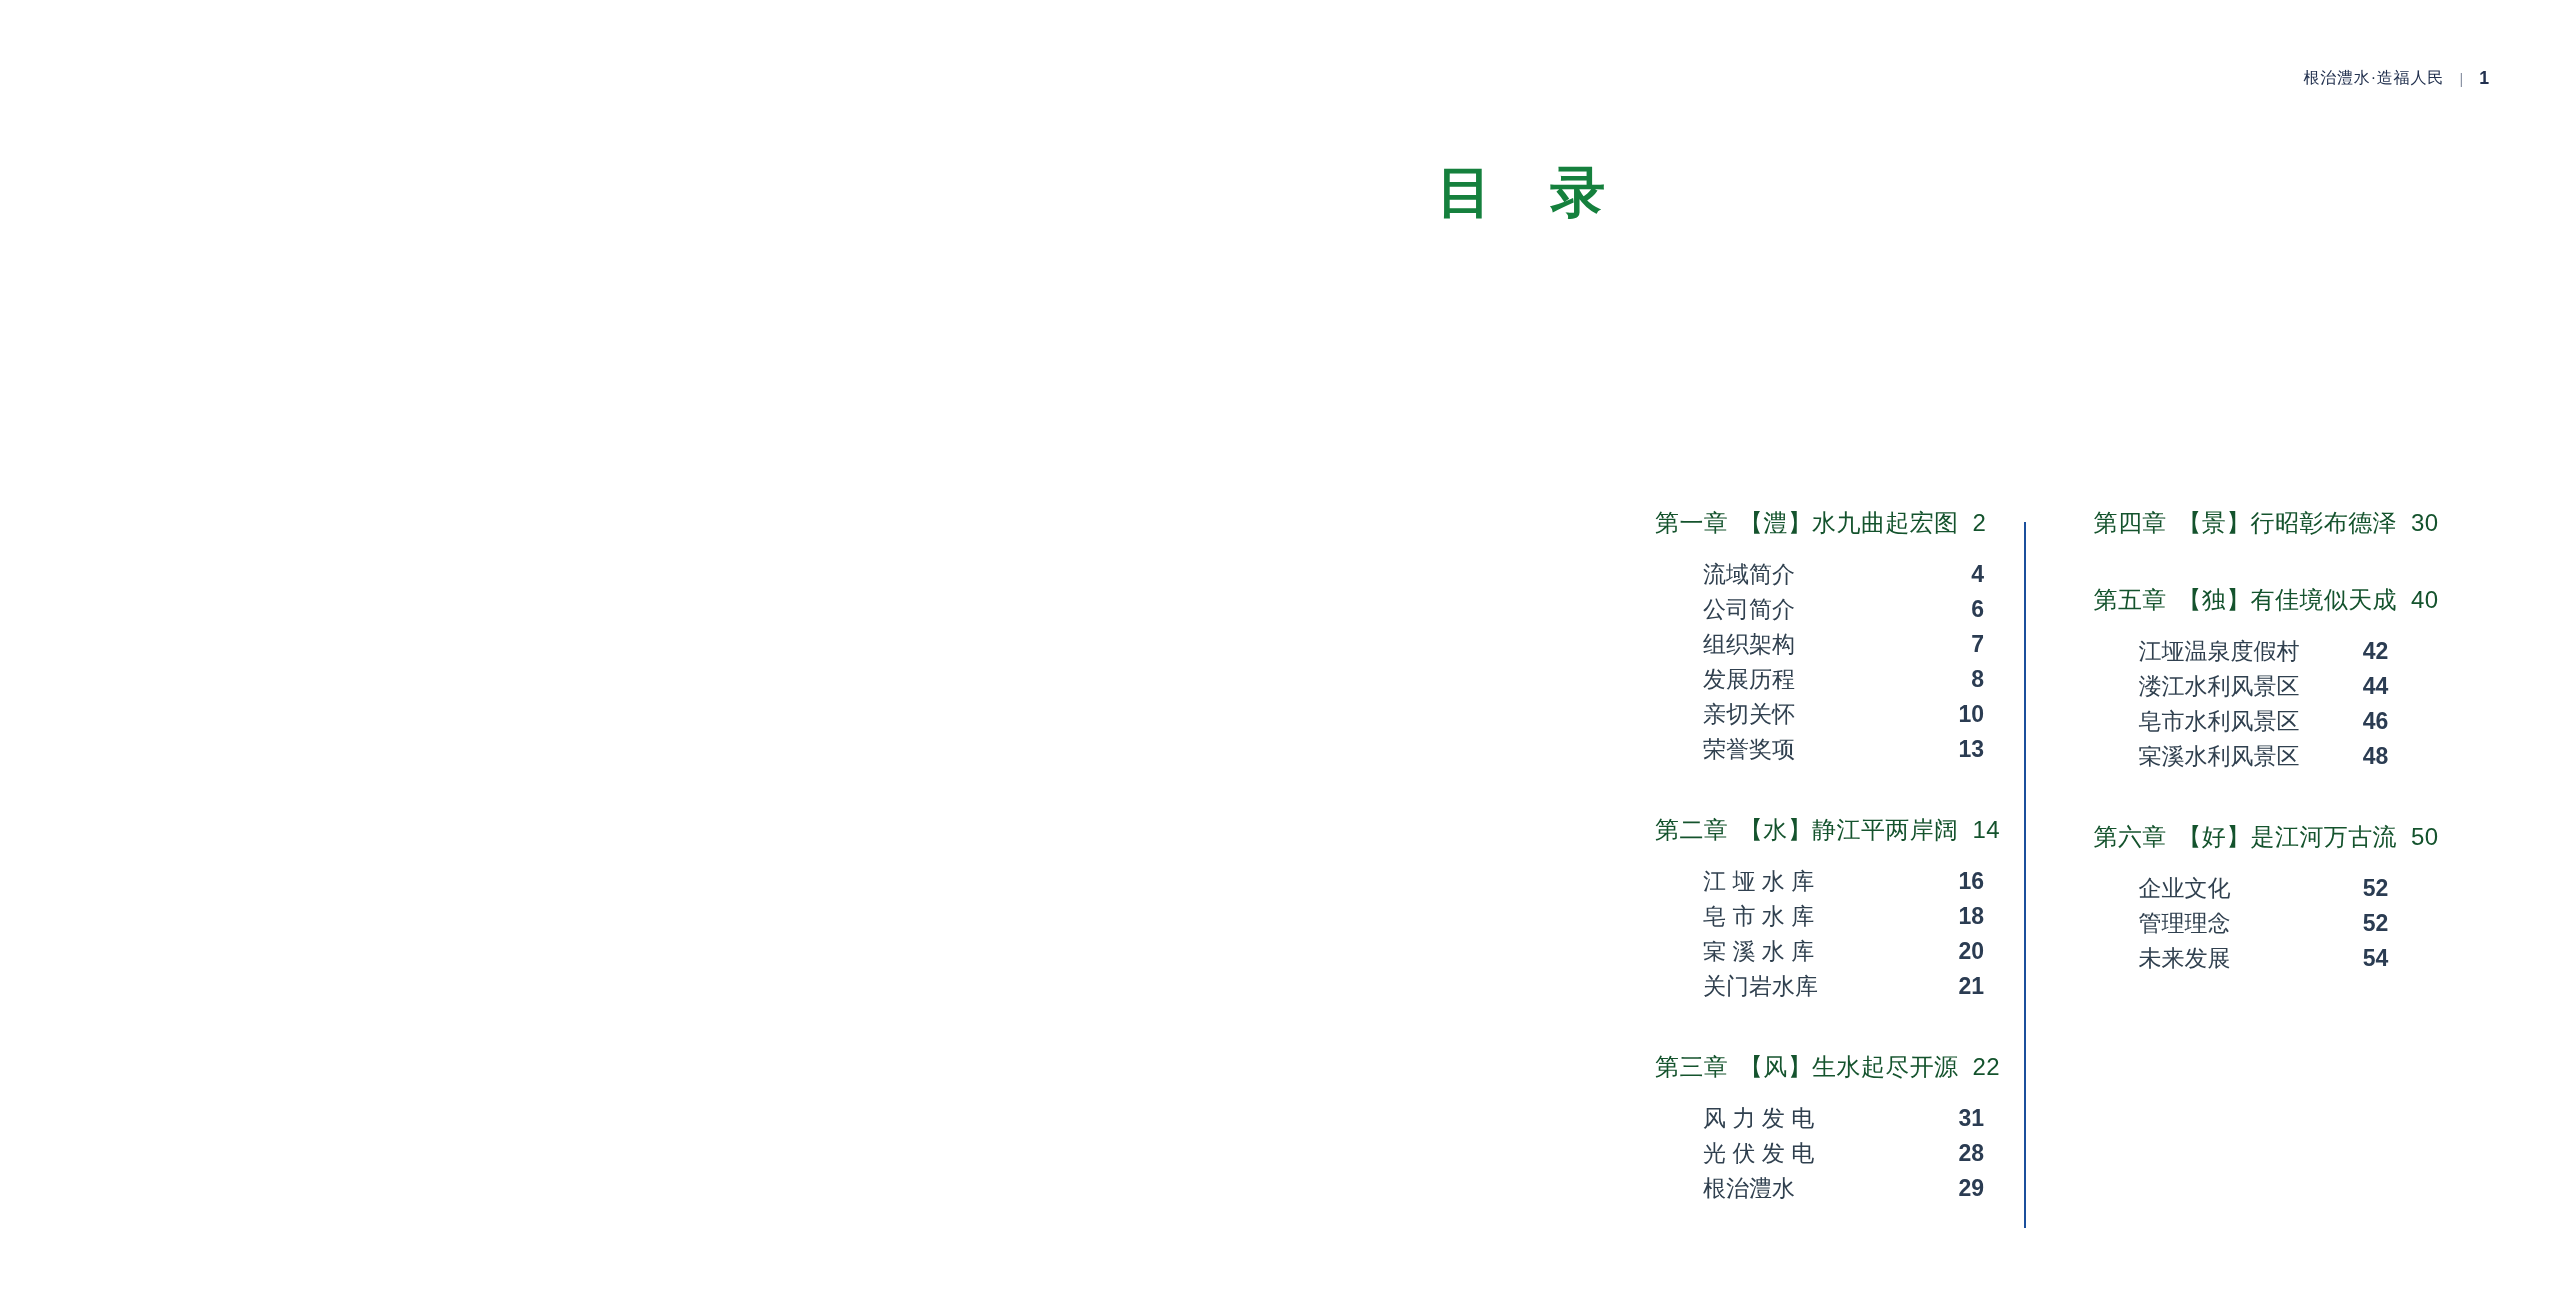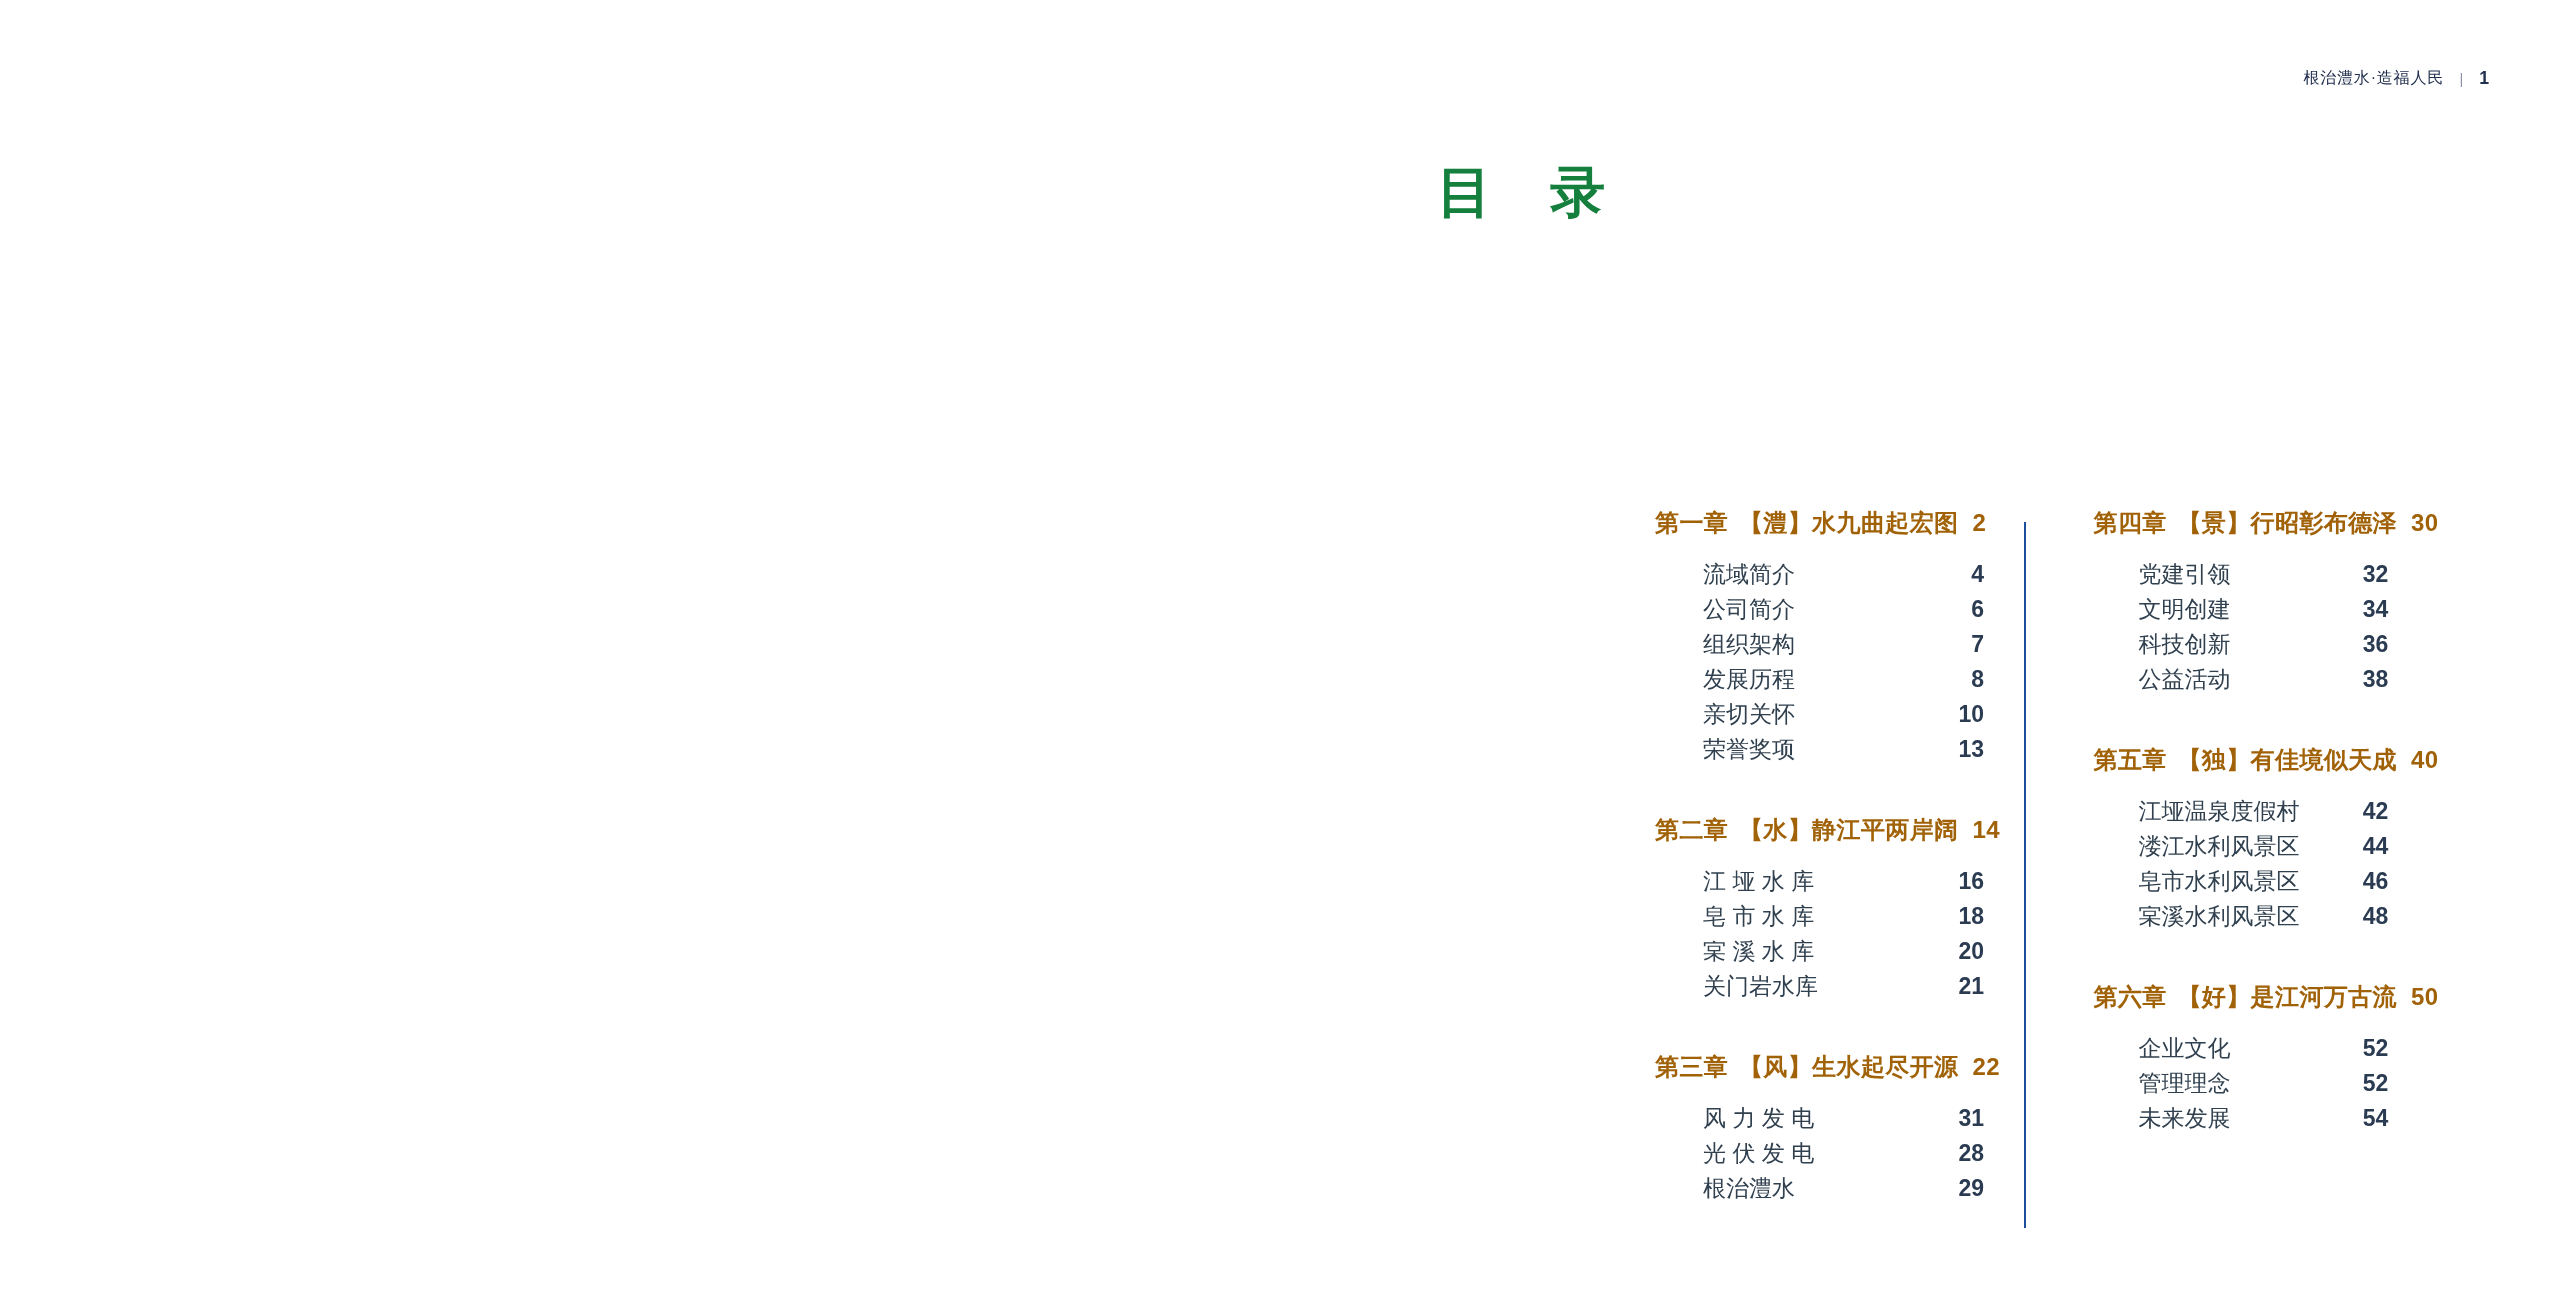--- a/index.html
+++ b/index.html
@@ -85,22 +85,22 @@
 
   .chapter-block {
     margin-bottom: 45px;
   }
   .chapter-block:last-child {
     margin-bottom: 0;
   }
   .chapter-head {
     display: flex;
     align-items: baseline;
-    color: #a16207;
-    font-weight: bold;
+    color: #14532d;
+    font-weight: normal;
     font-size: 24px;
     white-space: nowrap;
     letter-spacing: 0.4px;
   }
   .chapter-head .ch-num {
     margin-right: 10.7px;
   }
   .chapter-head .ch-name {
     flex: 0 0 auto;
   }
@@ -255,42 +255,20 @@
     <div class="divider"></div>
 
     <div class="col right">
 
       <div class="chapter-block">
         <div class="chapter-head">
           <span class="ch-num">第四章</span>
           <span class="ch-name">【景】行昭彰布德泽</span>
           <span class="ch-page">30</span>
         </div>
-        <div class="entries">
-          <div class="entry">
-            <span class="e-label">党建引领</span>
-            <span class="e-spacer"></span>
-            <span class="e-page">32</span>
-          </div>
-          <div class="entry">
-            <span class="e-label">文明创建</span>
-            <span class="e-spacer"></span>
-            <span class="e-page">34</span>
-          </div>
-          <div class="entry">
-            <span class="e-label">科技创新</span>
-            <span class="e-spacer"></span>
-            <span class="e-page">36</span>
-          </div>
-          <div class="entry">
-            <span class="e-label">公益活动</span>
-            <span class="e-spacer"></span>
-            <span class="e-page">38</span>
-          </div>
-        </div>
       </div>
 
       <div class="chapter-block">
         <div class="chapter-head">
           <span class="ch-num">第五章</span>
           <span class="ch-name">【独】有佳境似天成</span>
           <span class="ch-page">40</span>
         </div>
         <div class="entries">
           <div class="entry">

